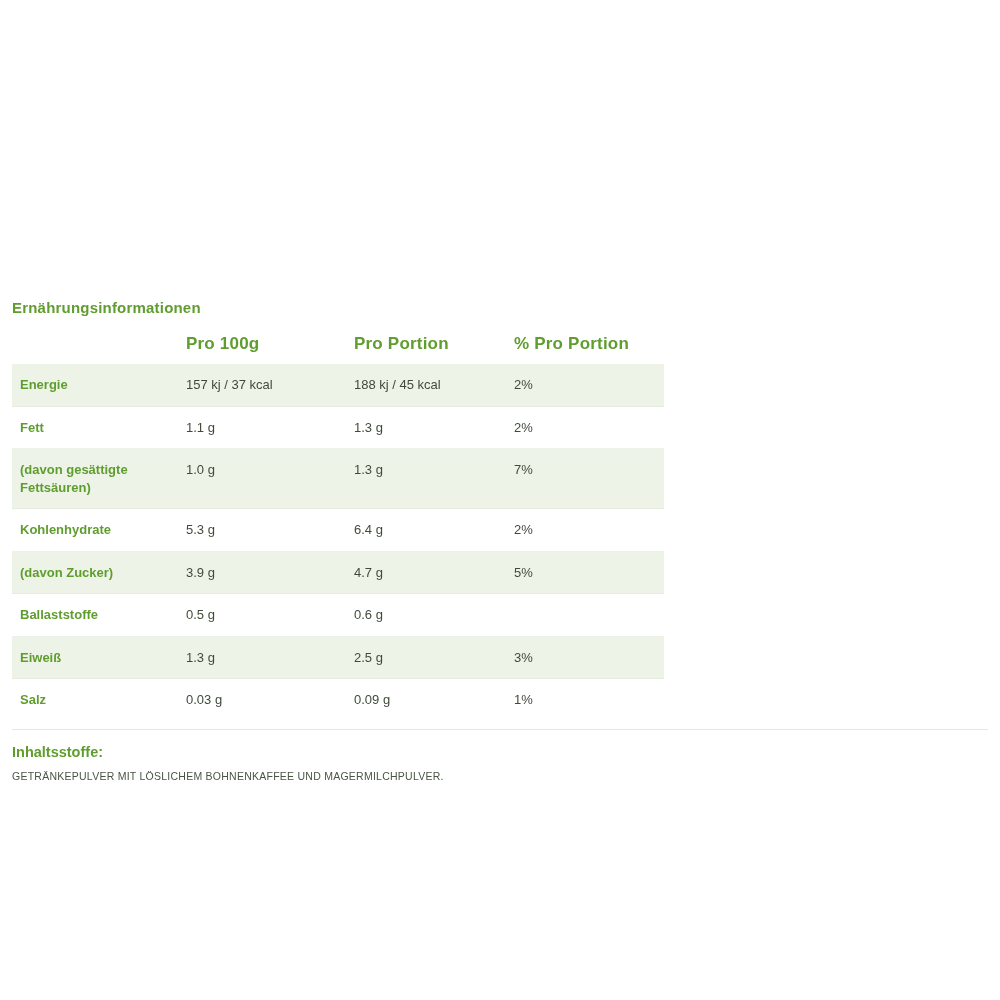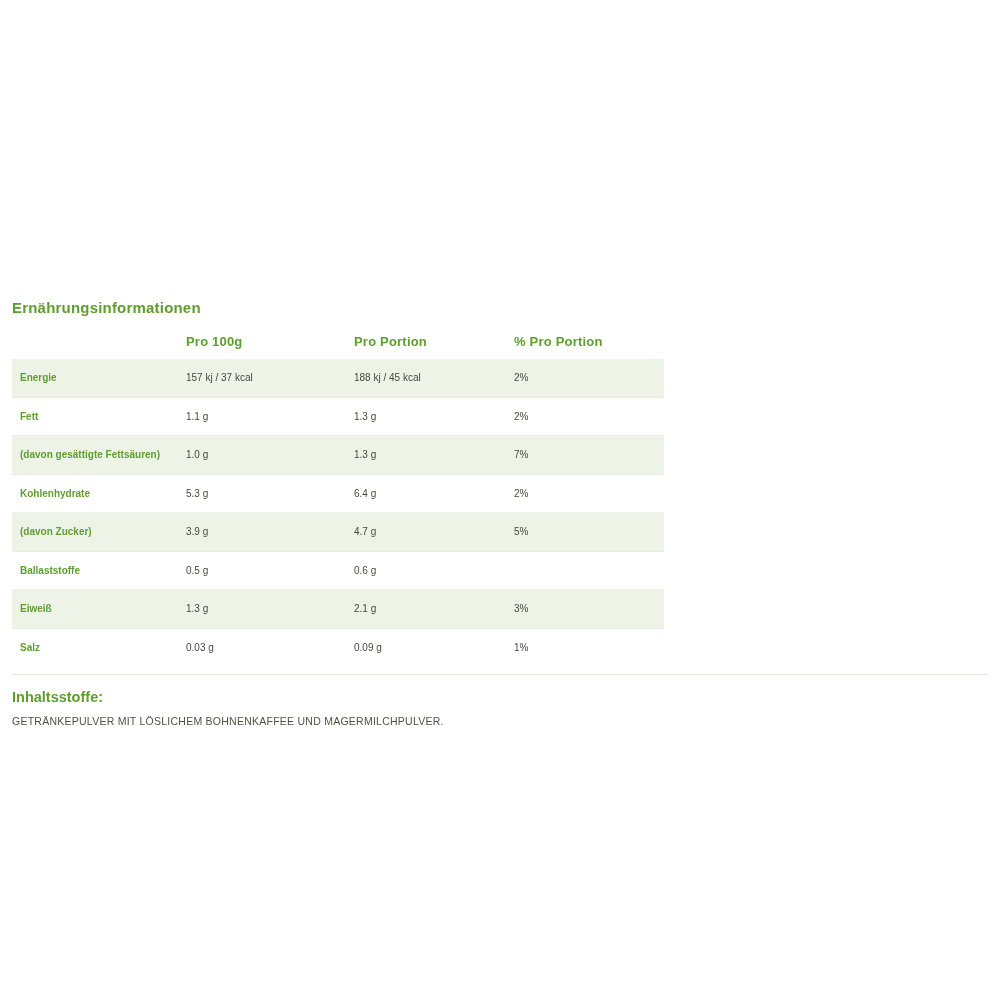--- a/index.html
+++ b/index.html
@@ -37,27 +37,27 @@
     width: 652px;
     table-layout: fixed;
   }
   table.nutri col.c0 { width: 166px; }
   table.nutri col.c1 { width: 168px; }
   table.nutri col.c2 { width: 160px; }
   table.nutri col.c3 { width: 158px; }
   table.nutri thead th {
     text-align: left;
     color: #5f9d2f;
-    font-size: 13px;
+    font-size: 17px;
     font-weight: bold;
     padding: 4px 8px 10px 8px;
     letter-spacing: 0.2px;
   }
   table.nutri tbody td {
-    font-size: 10px;
+    font-size: 13px;
     padding: 12px 8px;
     color: #3f4a3a;
     vertical-align: top;
     line-height: 1.35;
     border-bottom: 1px solid #eef1ea;
   }
   table.nutri tbody td.label {
     color: #5f9d2f;
     font-weight: bold;
   }
@@ -152,21 +152,21 @@
         </tr>
         <tr>
           <td class="label">Ballaststoffe</td>
           <td>0.5 g</td>
           <td>0.6 g</td>
           <td></td>
         </tr>
         <tr class="shade">
           <td class="label">Eiweiß</td>
           <td>1.3 g</td>
-          <td>2.1 g</td>
+          <td>2.5 g</td>
           <td>3%</td>
         </tr>
         <tr>
           <td class="label">Salz</td>
           <td>0.03 g</td>
           <td>0.09 g</td>
           <td>1%</td>
         </tr>
       </tbody>
     </table>

